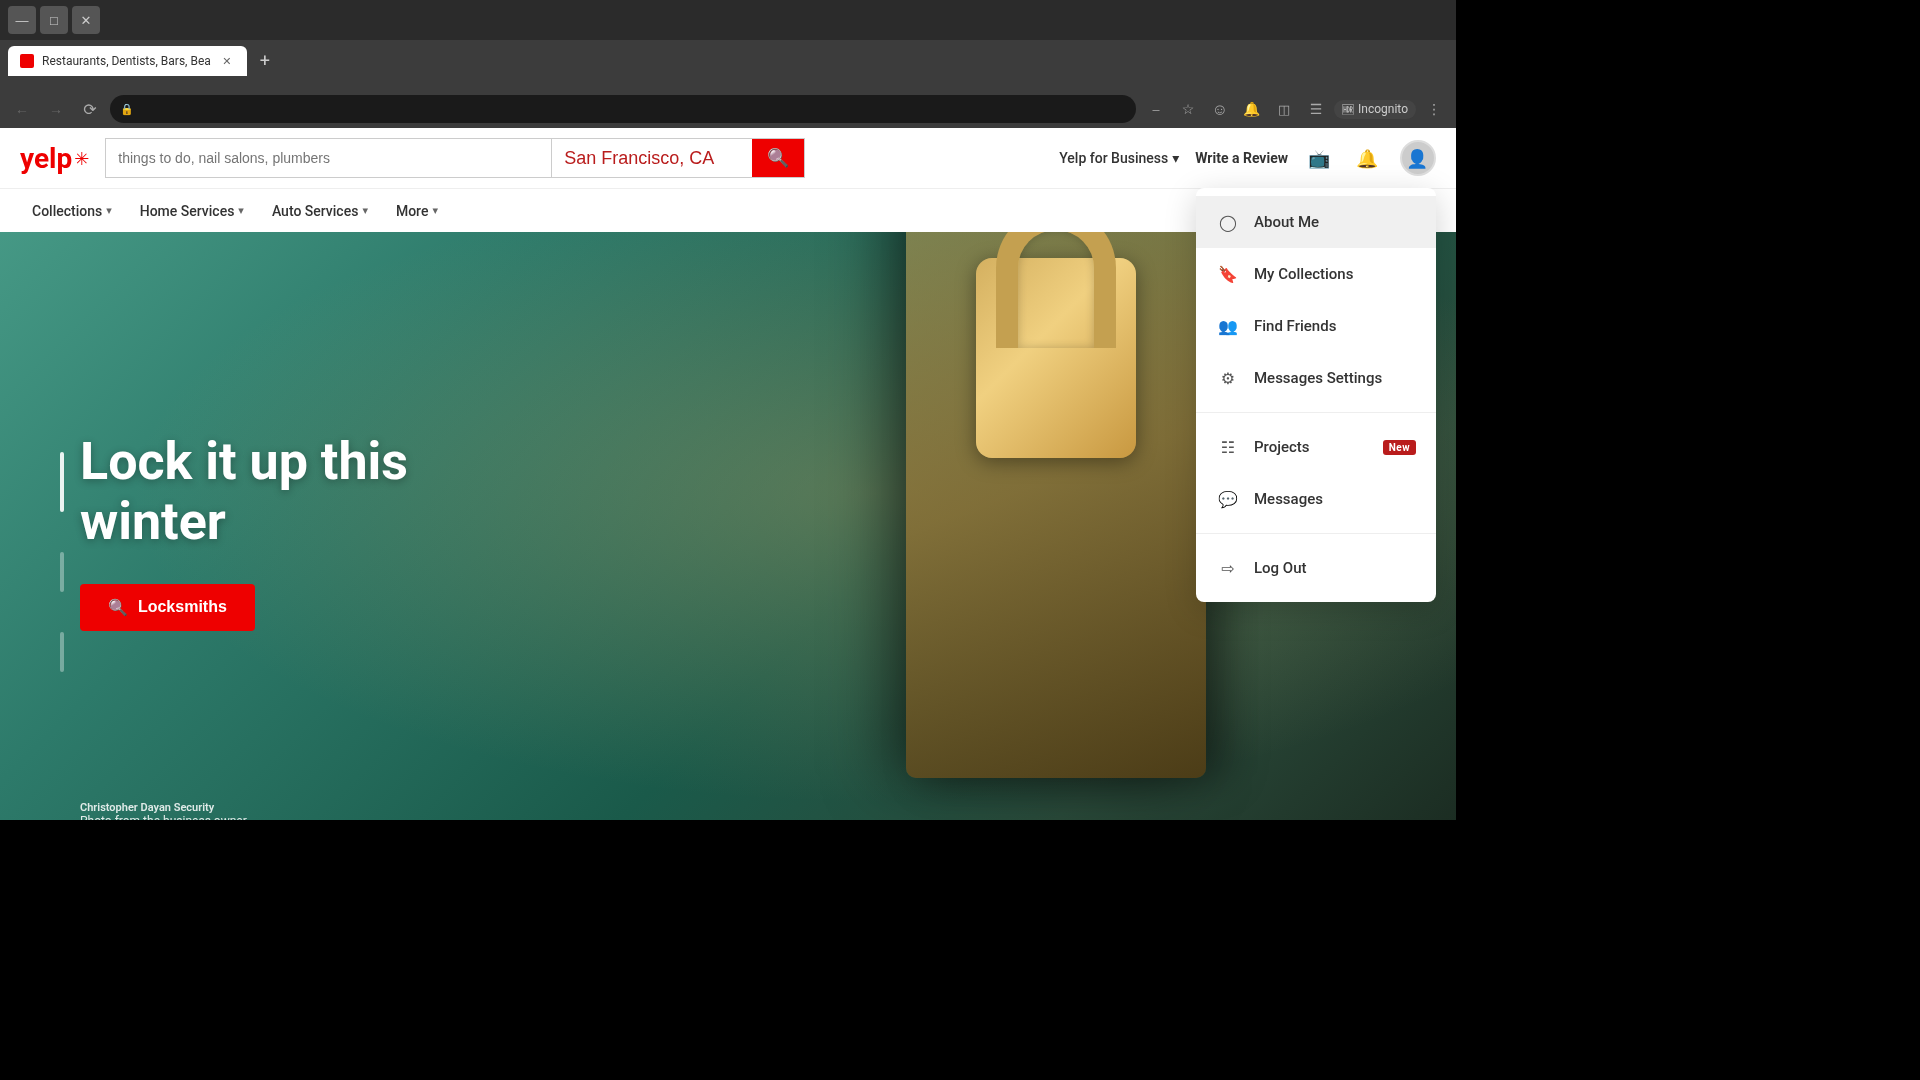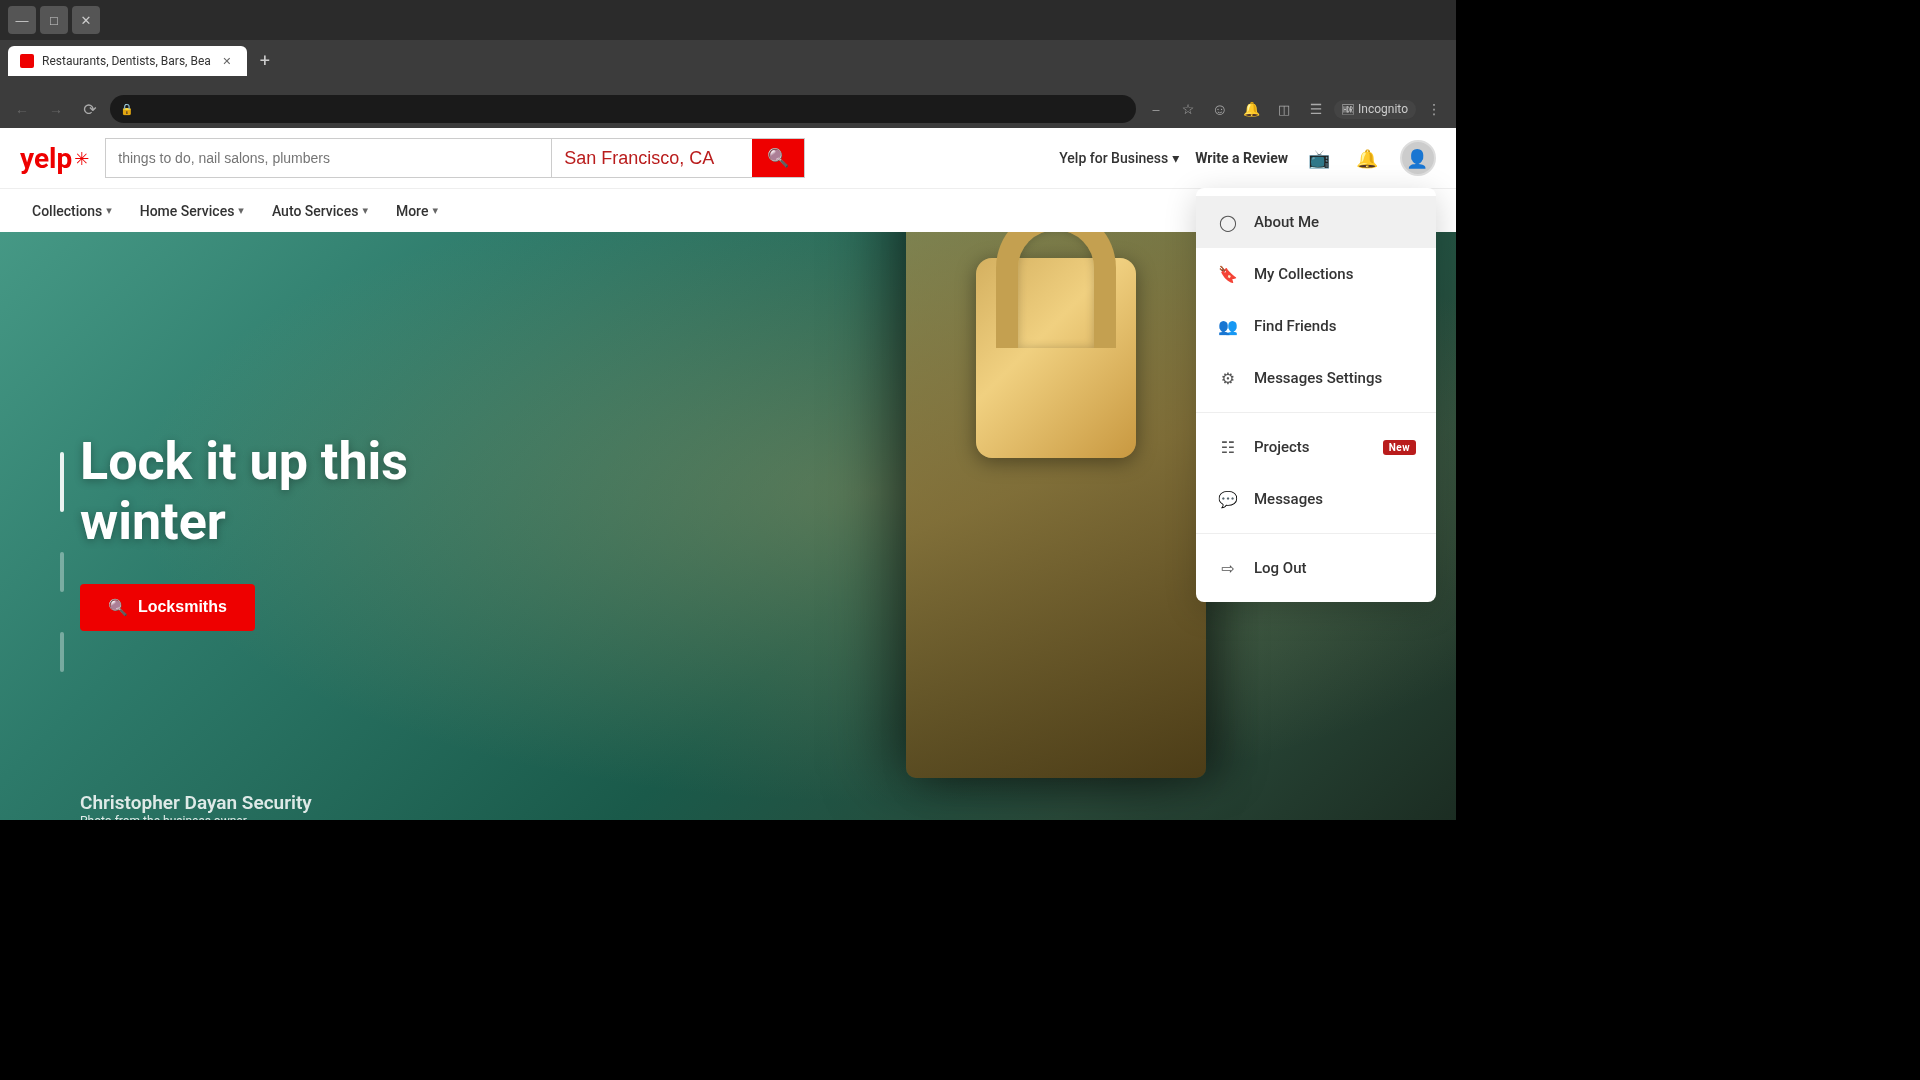--- a/index.html
+++ b/index.html
@@ -297,21 +297,21 @@
     }
     .locksmiths-icon { font-size: 16px; }
 
     
     .photo-credit {
       position: absolute;
       bottom: 30px;
       left: 80px;
       color: rgba(255,255,255,0.85);
     }
-    .photo-credit-name { font-size: 19px; font-weight: 600; }
+    .photo-credit-name { font-size: 11px; font-weight: 600; }
     .photo-credit-sub { font-size: 12px; }
 
     
     .carousel-dots {
       position: absolute;
       left: 60px;
       top: 220px;
       display: flex;
       flex-direction: column;
       gap: 40px;

